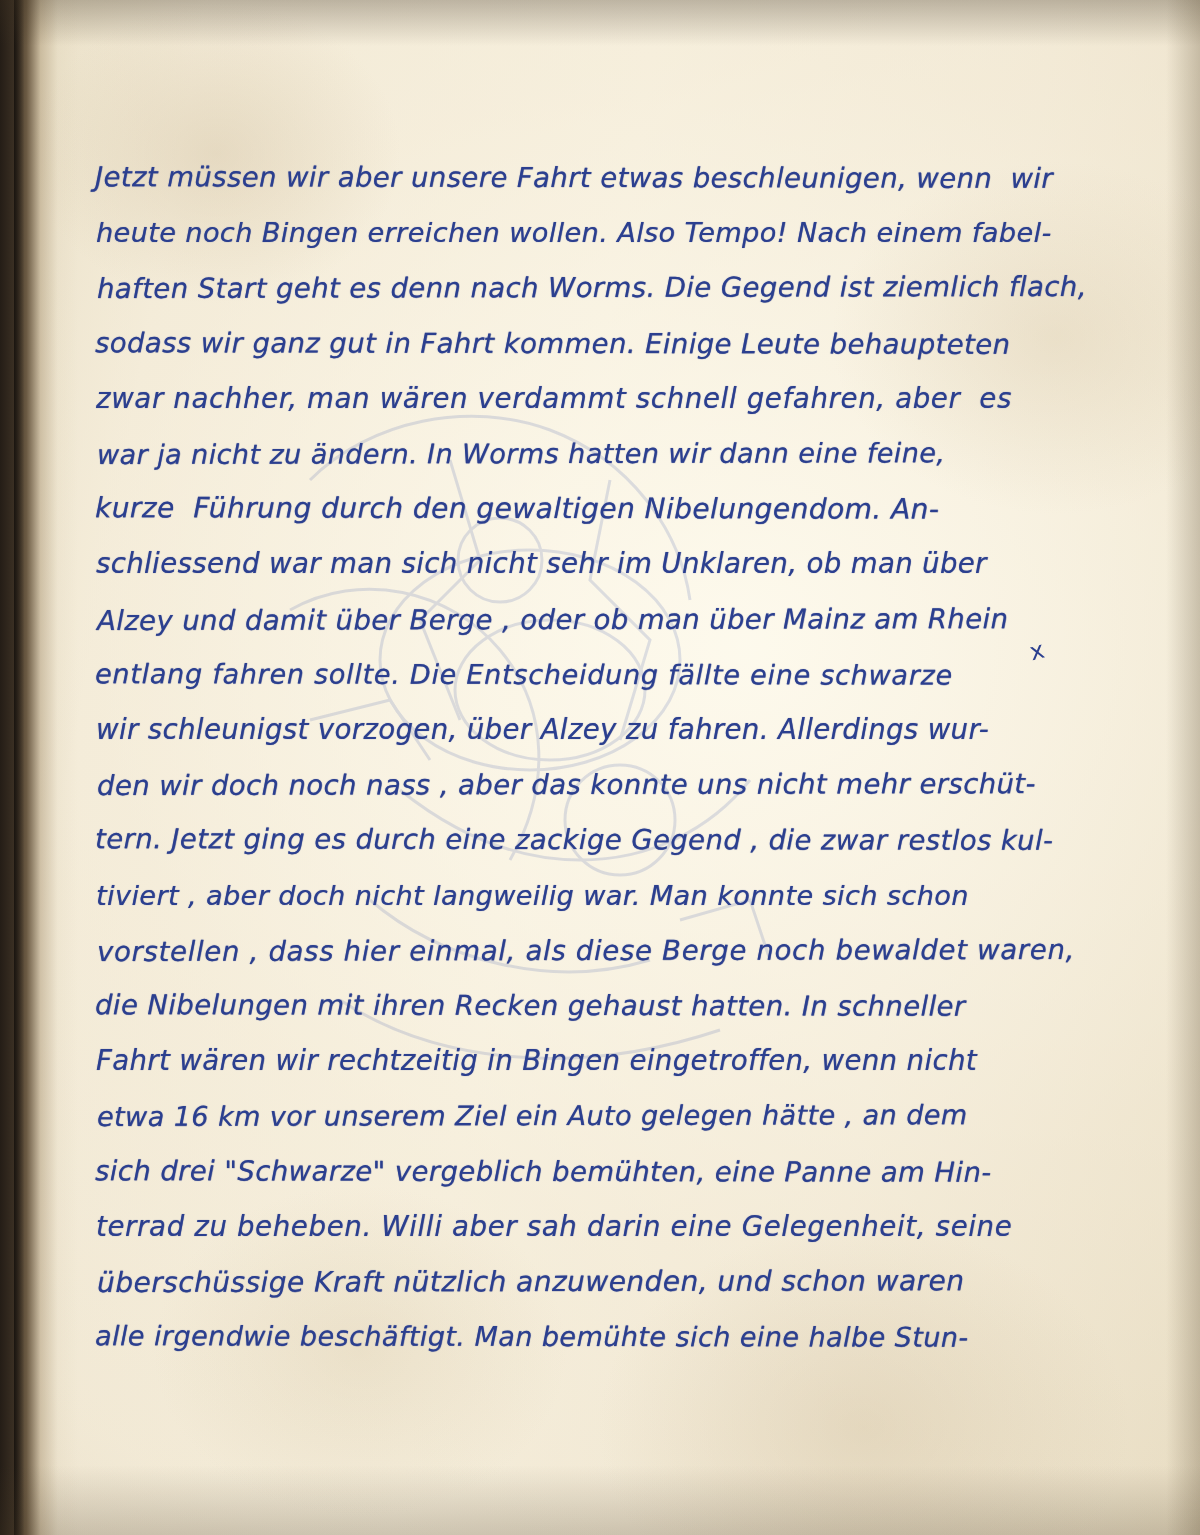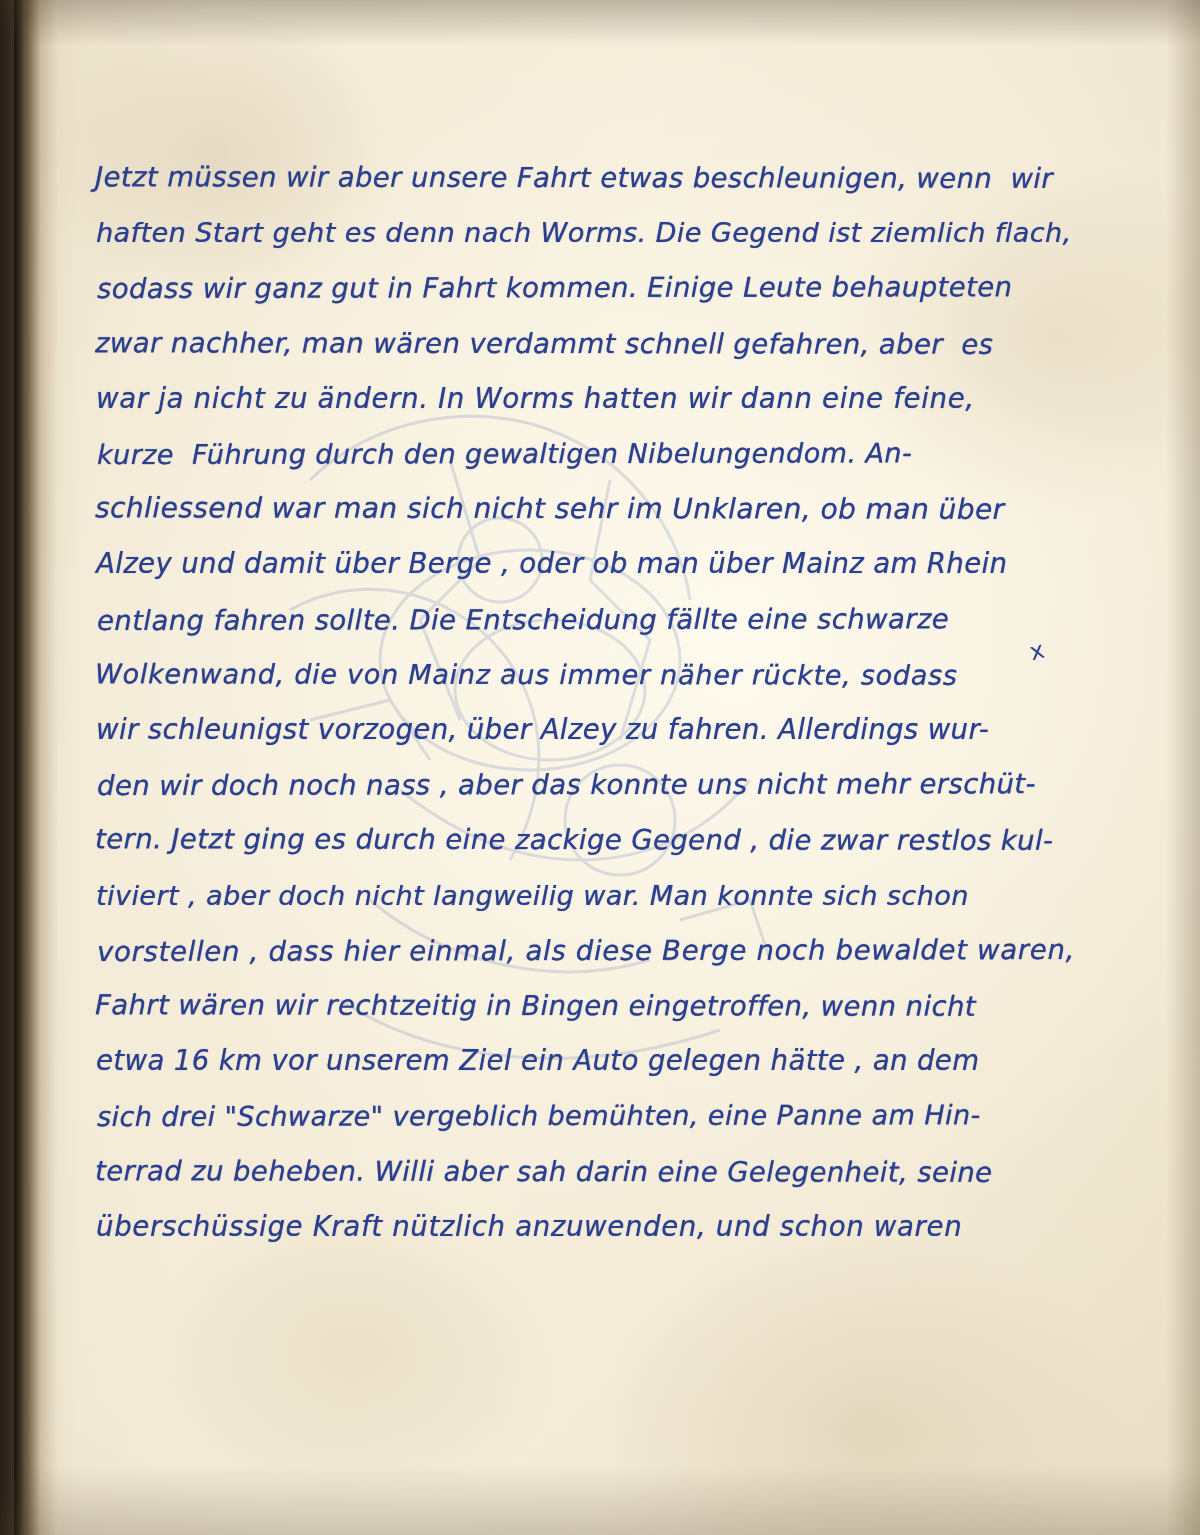--- a/index.html
+++ b/index.html
@@ -170,39 +170,41 @@
       <path d="M360,120 L340,220 L400,280 L370,380"></path>
       <circle cx="250" cy="200" r="42"></circle>
       <circle cx="370" cy="460" r="55"></circle>
       <path d="M60,360 L140,340 L180,400"></path>
       <path d="M430,560 L500,540 L520,600"></path>
     </g>
   </svg>
 
   <div id="handwriting">
     <span class="ln">Jetzt müssen wir aber unsere Fahrt etwas beschleunigen, wenn  wir</span>
+    <span class="ln">heute noch Bingen erreichen wollen. Also Tempo! Nach einem fabel-</span>
     <span class="ln">haften Start geht es denn nach Worms. Die Gegend ist ziemlich flach,</span>
     <span class="ln">sodass wir ganz gut in Fahrt kommen. Einige Leute behaupteten</span>
     <span class="ln">zwar nachher, man wären verdammt schnell gefahren, aber  es</span>
     <span class="ln">war ja nicht zu ändern. In Worms hatten wir dann eine feine,</span>
     <span class="ln">kurze  Führung durch den gewaltigen Nibelungendom. An-</span>
     <span class="ln">schliessend war man sich nicht sehr im Unklaren, ob man über</span>
     <span class="ln">Alzey und damit über Berge , oder ob man über Mainz am Rhein</span>
     <span class="ln">entlang fahren sollte. Die Entscheidung fällte eine schwarze</span>
-    <span class="ln">Wolkenwand, die von Mainz aus immer näher rückte, sodass</span>
     <span class="ln">wir schleunigst vorzogen, über Alzey zu fahren. Allerdings wur-</span>
     <span class="ln">den wir doch noch nass , aber das konnte uns nicht mehr erschüt-</span>
     <span class="ln">tern. Jetzt ging es durch eine zackige Gegend , die zwar restlos kul-</span>
     <span class="ln">tiviert , aber doch nicht langweilig war. Man konnte sich schon</span>
     <span class="ln">vorstellen , dass hier einmal, als diese Berge noch bewaldet waren,</span>
+    <span class="ln">die Nibelungen mit ihren Recken gehaust hatten. In schneller</span>
     <span class="ln">Fahrt wären wir rechtzeitig in Bingen eingetroffen, wenn nicht</span>
     <span class="ln">etwa 16 km vor unserem Ziel ein Auto gelegen hätte , an dem</span>
     <span class="ln">sich drei "Schwarze" vergeblich bemühten, eine Panne am Hin-</span>
     <span class="ln">terrad zu beheben. Willi aber sah darin eine Gelegenheit, seine</span>
     <span class="ln">überschüssige Kraft nützlich anzuwenden, und schon waren</span>
+    <span class="ln">alle irgendwie beschäftigt. Man bemühte sich eine halbe Stun-</span>
   </div>
 
   <div id="margin-mark">x</div>
 
   <div id="spine">
     <div id="spine-edge"></div>
   </div>
   <div id="top-shadow"></div>
   <div id="bottom-shadow"></div>
   <div id="right-edge"></div>

